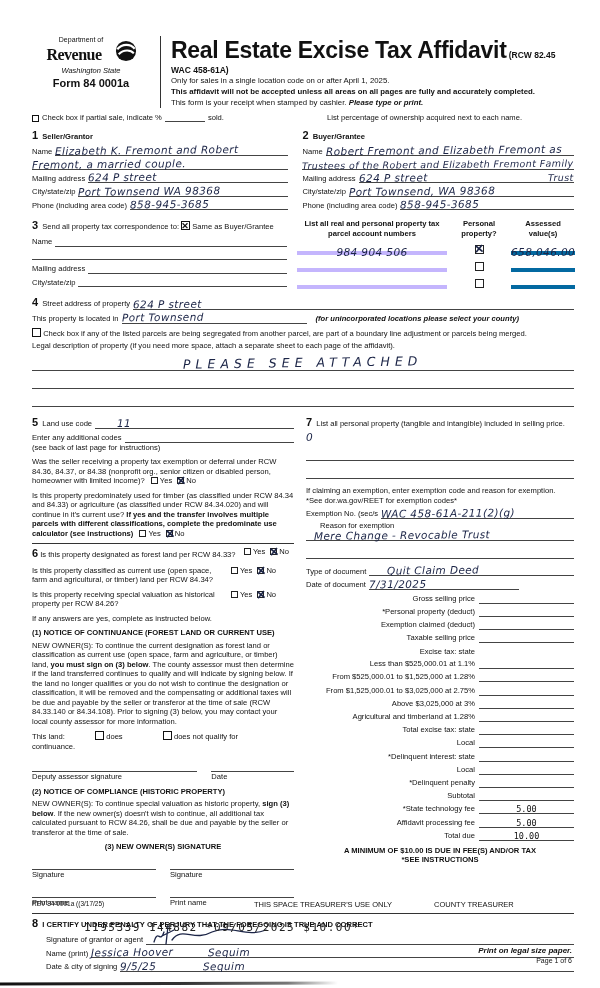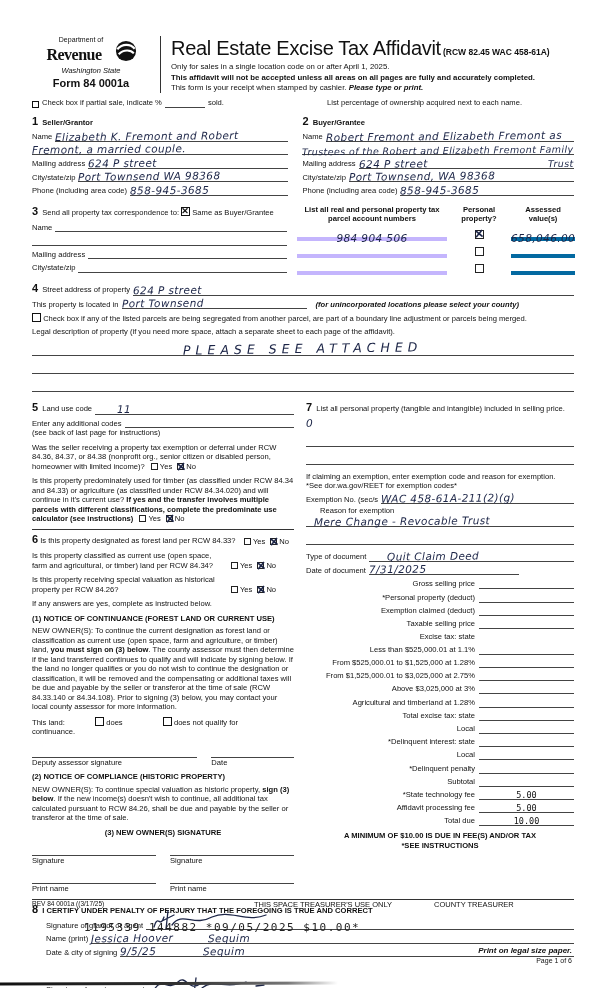--- a/index.html
+++ b/index.html
@@ -15,21 +15,21 @@
   
   .header { display:flex; align-items:flex-start; }
   .logo-block { width:118px; text-align:center; flex:0 0 118px; }
   .logo-row { display:flex; justify-content:center; align-items:flex-end; gap:12px; }
   .dept-small { font-size:7px; margin-left:14px; }
   .revenue { font-size:16px; font-weight:bold; letter-spacing:-0.5px; font-family:"Liberation Serif", serif; }
   .wa-state { font-style:italic; font-size:7.5px; margin-top:1px; }
   .form-no { font-weight:bold; font-size:11px; margin-top:2px; }
   .v-div { width:1px; background:#333; align-self:stretch; margin:0 10px; }
   .title-block { flex:1; }
-  .title-main { font-size:20px; font-weight:normal; letter-spacing:-0.3px;margin-top:8px; }
+  .title-main { font-size:23px; font-weight:bold; letter-spacing:-0.3px;margin-top:8px; }
   .title-rcw { font-size:8.5px; font-weight:bold; }
   .hnote { font-size:7.8px; margin-top:1px; }
   
   .cb { display:inline-block; width:7px; height:7px; border:1px solid #111; position:relative; vertical-align:-1px; background:#fff; }
   .cb.big { width:9px; height:9px; }
   .cb.print.on::after { content:"✕"; position:absolute; left:-1px; top:-1.5px; font-size:9px; font-weight:bold; color:#111; }
   .cb.hand { border-color:#222; }
   .cb.hand.on::after { content:"✕"; position:absolute; left:-2px; top:-4px; font-size:12px; font-weight:bold; color:#1c2547; transform:rotate(-6deg); }
   
   .fl { border-bottom:1px solid #444; flex:1 1 auto; min-width:10px; height:10px; display:flex; align-items:flex-end; }
@@ -56,21 +56,21 @@
   .parcel-row .pline { flex:0 0 150px; border-bottom:4px solid #c4b5fd; height:11px; text-align:center; }
   .parcel-row .pp { flex:0 0 52px; text-align:center; }
   .parcel-row .aline { flex:1; border-bottom:4px solid #0369a1; height:11px; text-align:center; }
   
   .columns { display:flex; gap:12px; margin-top:9px; min-height:444px; }
   .col-left { flex:0 0 262px; }
   .col-right { flex:1; }
   .q { margin-top:5px; }
   .yn { white-space:nowrap; margin-left:4px; }
   .ynlab { margin:0 5px 0 2px; }
-  .qrow { display:flex; align-items:flex-end; }
+  .qrow { display:flex; align-items:flex-start; }
   .qrow .qtext { flex:1; }
   .para { margin-top:3px; text-align:left; }
   .sig-split { display:flex; gap:14px; margin-top:12px; }
   .sig-split .fl { height:9px; }
   .sig-cap { display:flex; gap:14px; }
   .center { text-align:center; }
   
   .tax-row { display:flex; align-items:flex-start; margin-top:3.2px; }
   .tax-label { flex:1; text-align:right; padding-right:4px; white-space:nowrap; }
   .tax-value { flex:0 0 95px; border-bottom:1px solid #444; height:10px; text-align:center;
@@ -347,21 +347,21 @@
       <div class="sig-split">
         <span class="fl" style="flex:2"></span>
         <span class="fl" style="flex:1"></span>
       </div>
       <div class="sig-cap">
         <span style="flex:2">Deputy assessor signature</span>
         <span style="flex:1">Date</span>
       </div>
       <div class="q b">(2) NOTICE OF COMPLIANCE (HISTORIC PROPERTY)</div>
       <div class="para">
-        <span>NEW OWNER(S): To continue special valuation as historic property, </span><span class="b">sign (3) below</span><span>. If the new income(s) doesn't wish to continue, all additional tax calculated pursuant to RCW 84.26, shall be due and payable by the seller or transferor at the time of sale.</span>
+        <span>NEW OWNER(S): To continue special valuation as historic property, </span><span class="b">sign (3) below</span><span>. If the new owner(s) doesn't wish to continue, all additional tax calculated pursuant to RCW 84.26, shall be due and payable by the seller or transferor at the time of sale.</span>
       </div>
       <div class="q b center">(3) NEW OWNER(S) SIGNATURE</div>
       <div class="sig-split" style="margin-top:10px;">
         <span class="fl"></span>
         <span class="fl"></span>
       </div>
       <div class="sig-cap">
         <span style="flex:1">Signature</span>
         <span style="flex:1">Signature</span>
       </div>

